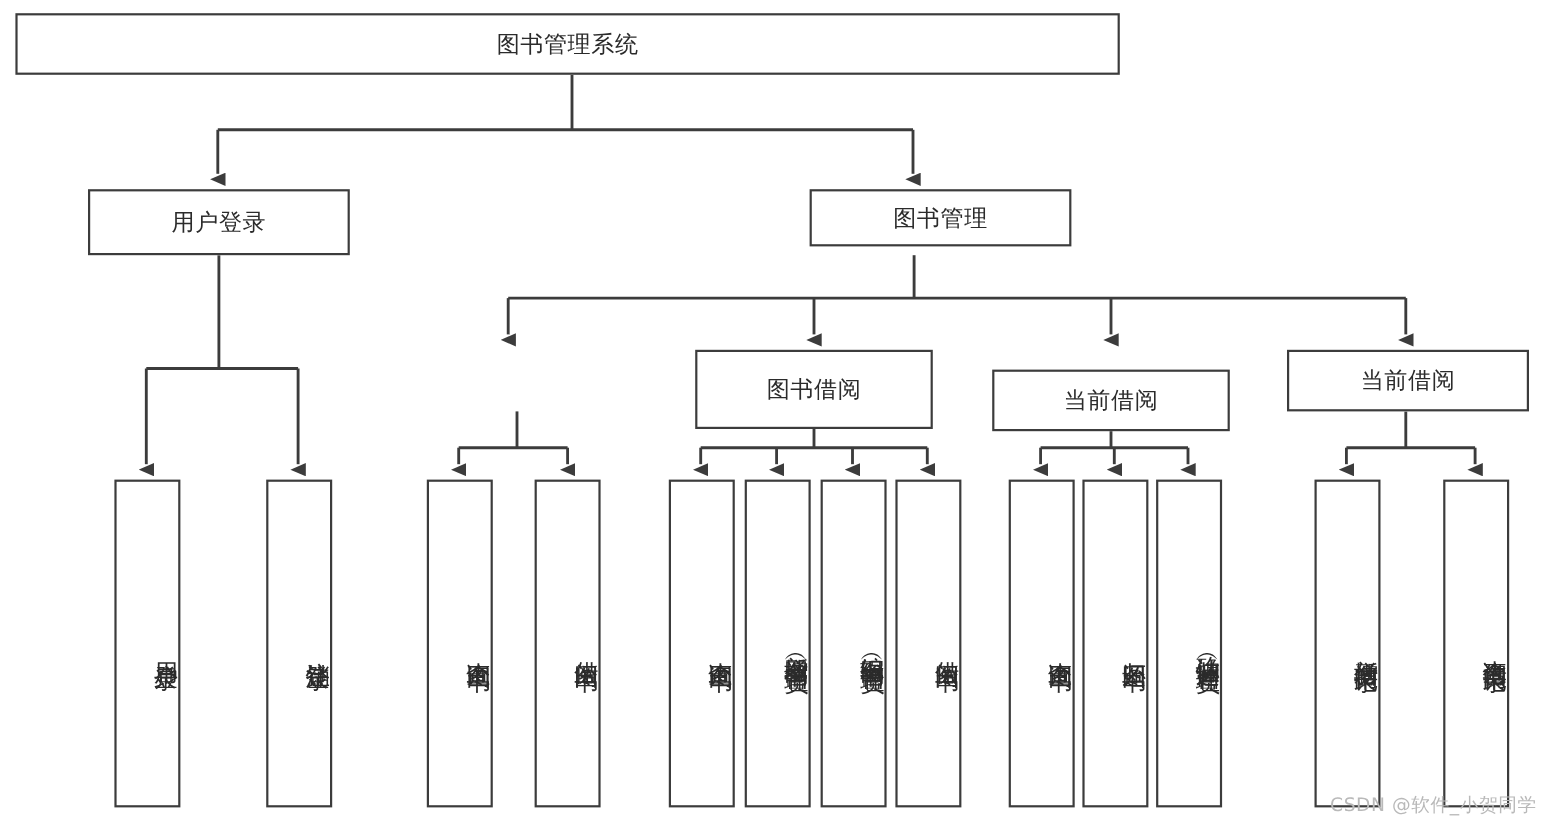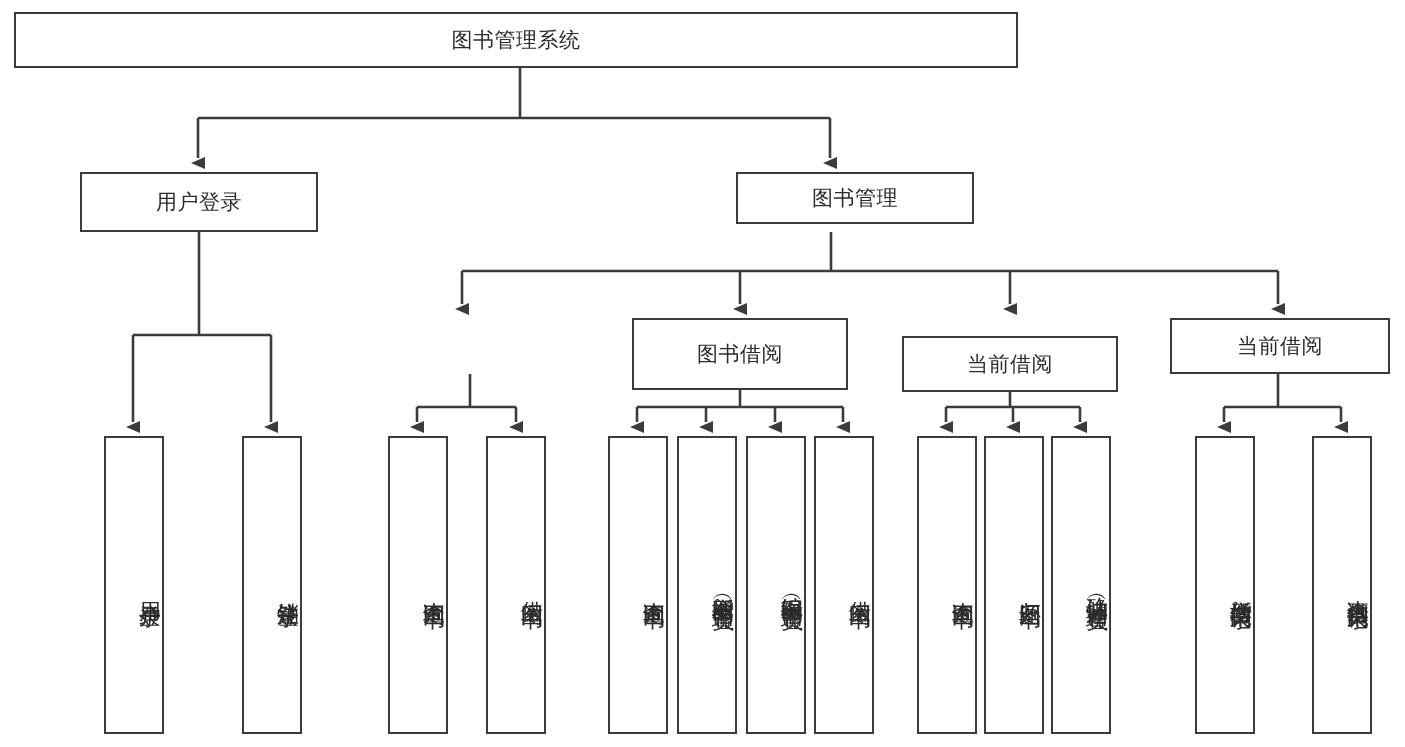--- a/index.html
+++ b/index.html
@@ -178,14 +178,15 @@
     <span class="vtext">确认归还（管理员）</span>
   </div>
 
   <div class="node v" style="left:1195px; top:436px; width:60px; height:298px;">
     <span class="vtext">新增借阅记录</span>
   </div>
   <div class="node v" style="left:1312px; top:436px; width:60px; height:298px;">
     <span class="vtext">查询借阅记录</span>
   </div>
 
+  <div id="watermark">CSDN @软件_小贺同学</div>
 
 </div>
 
 </body></html>

